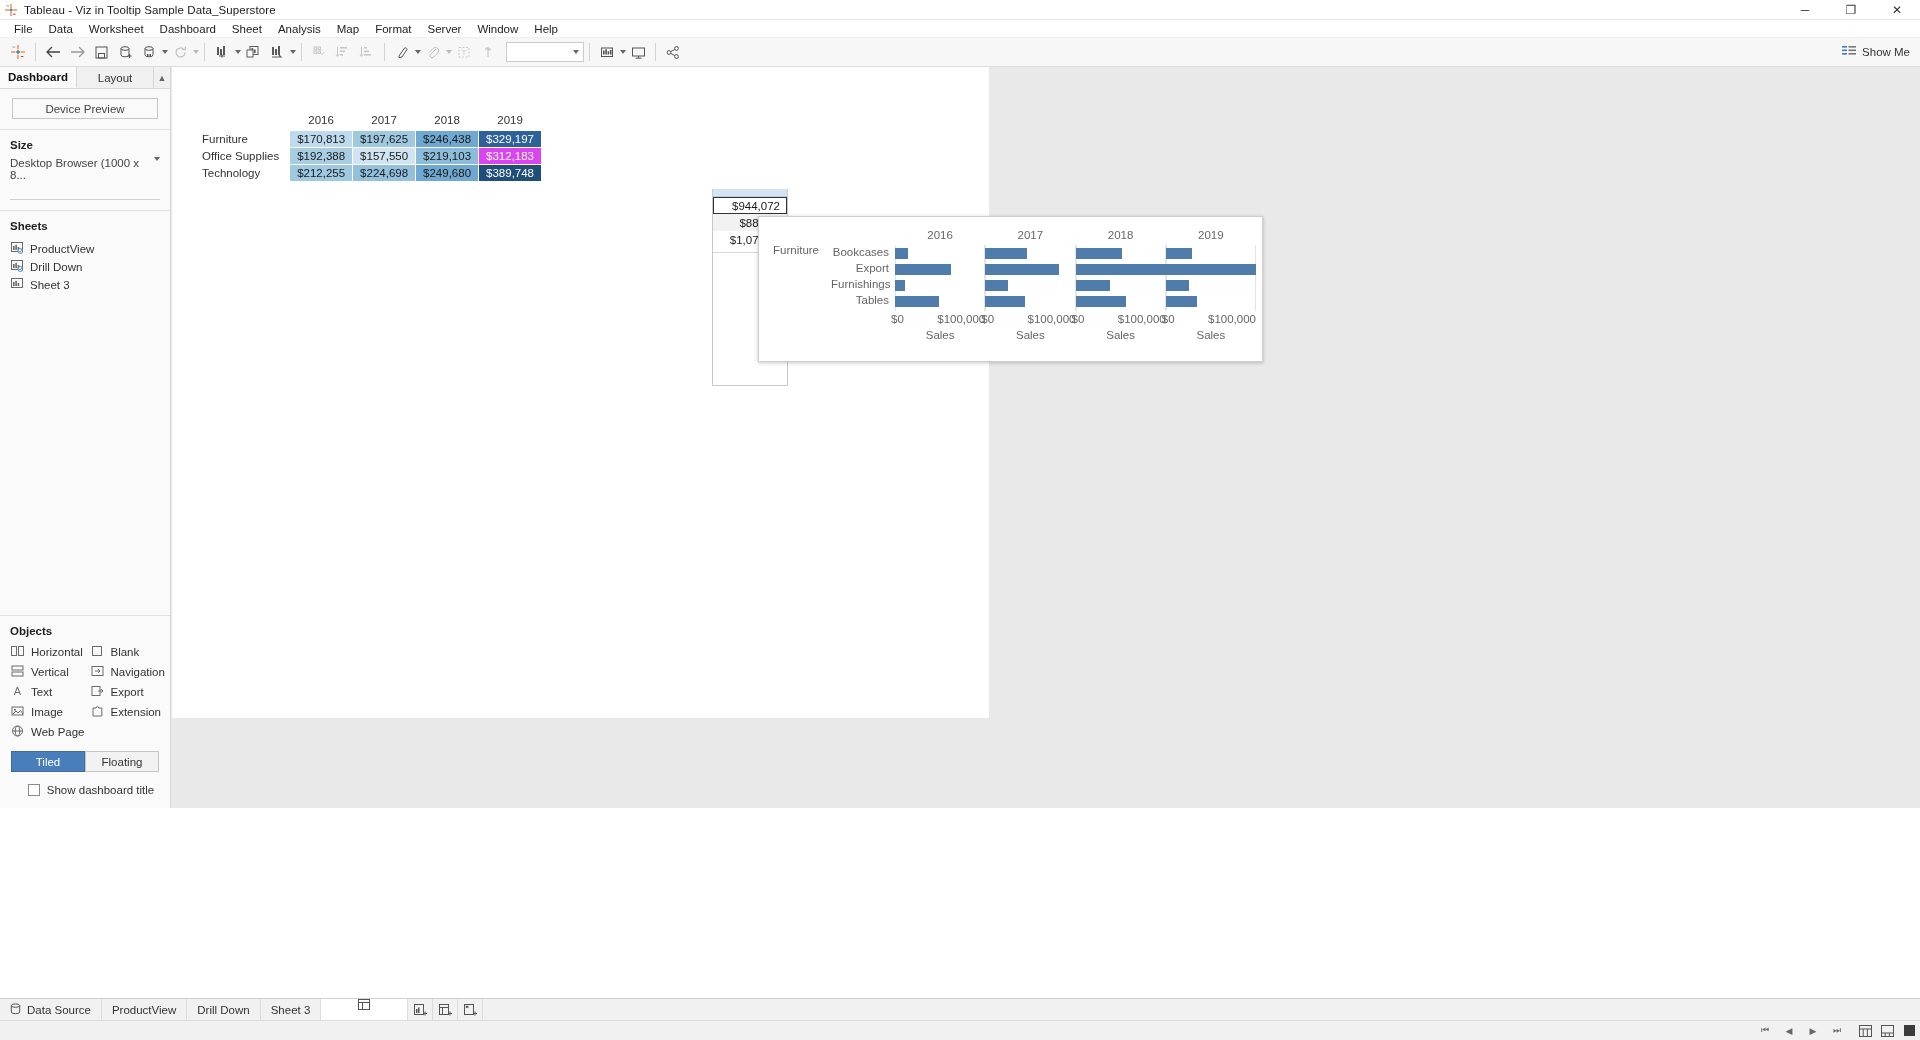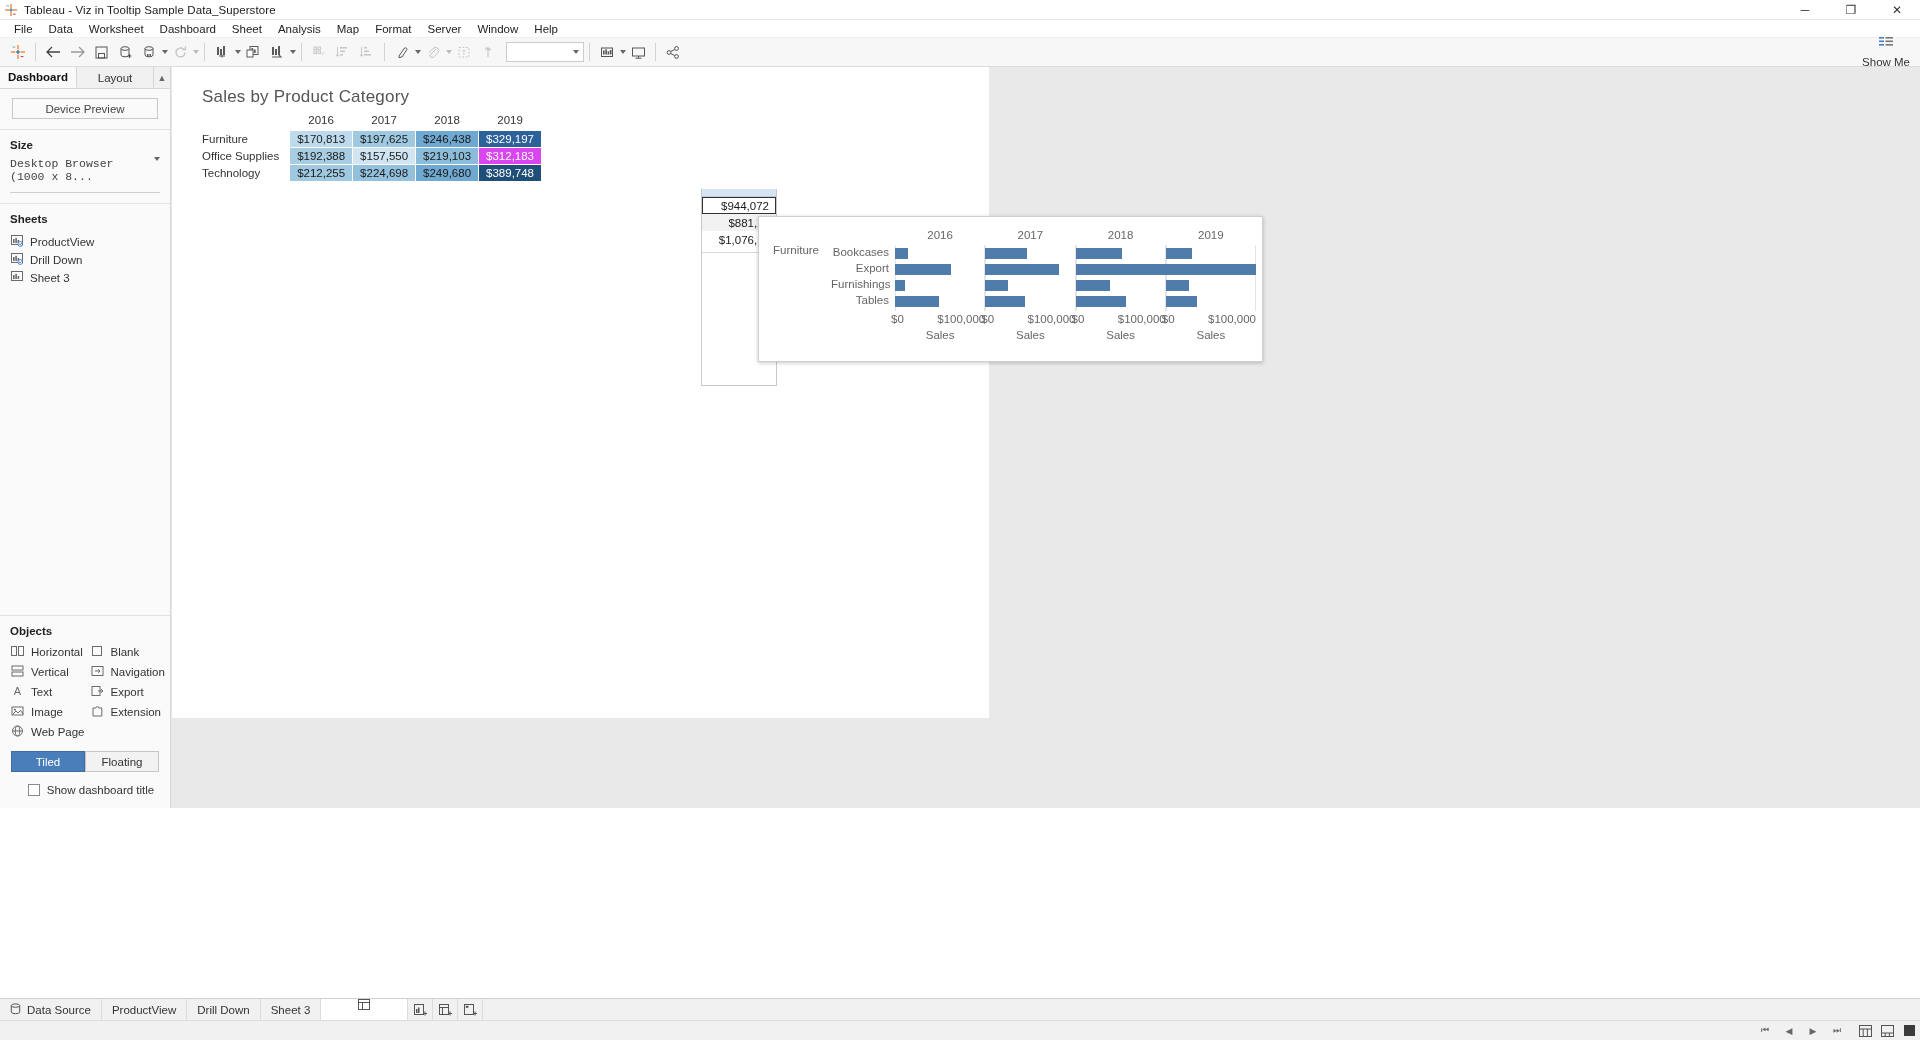--- a/index.html
+++ b/index.html
@@ -44,21 +44,21 @@
   .tsep { width: 1px; height: 18px; background: #d4d4d4; margin: 0 5px; }
   .caret { width: 0; height: 0; border-left: 3px solid transparent; border-right: 3px solid transparent;
            border-top: 4px solid #666; margin-left: 1px; }
   .caret.dim { border-top-color: #bbb; }
   .combo {
     width: 78px; height: 20px; border: 1px solid #ccc; background: #fff; margin-left: 6px;
     display: flex; align-items: center; justify-content: flex-end; padding-right: 4px;
   }
   .showme {
     position: absolute; right: 10px; display: flex; align-items: center; gap: 6px;
-    font-size: 11.5px; color: #333; flex-direction: column;
+    font-size: 11.5px; color: #333;
   }
 
   
   .main { display: flex; height: 741px; }
 
   
   .lpanel {
     width: 171px; flex: 0 0 171px; background: #fafafa;
     border-right: 1px solid #d6d6d6; display: flex; flex-direction: column;
     font-size: 11.5px; color: #333;
@@ -71,21 +71,21 @@
   .lp-tab.active { background: #fafafa; font-weight: bold; color: #111; border-bottom: 1px solid #fafafa; }
   .lp-sort { width: 16px; display: flex; align-items: center; justify-content: center; color: #666; font-size: 9px; }
   .devbtn {
     margin: 9px 12px 10px 12px; height: 21px; border: 1px solid #c8c8c8; background: #fafafa;
     display: flex; align-items: center; justify-content: center; font-size: 11.5px; color: #444;
   }
   .hr { height: 1px; background: #e2e2e2; margin: 0; }
   .lp-h { font-size: 11.5px; font-weight: bold; color: #222; margin: 9px 0 6px 10px; }
   .size-val {
     margin: 0 10px; font-size: 11.5px; color: #444; border-bottom: 1px solid #cfcfcf;
-    padding-bottom: 9px; display: flex; align-items: flex-start; justify-content: space-between; font-family: Liberation Mono, monospace;
+    padding-bottom: 18px; display: flex; align-items: flex-start; justify-content: space-between;
   }
   .sheet-row { display: flex; align-items: center; gap: 7px; padding: 2px 0 2px 11px; font-size: 11.5px; color: #333; }
   .sheets-wrap { padding-top: 2px; padding-bottom: 6px; }
   .spacer { flex: 1 1 auto; }
   .obj-grid { display: grid; grid-template-columns: 1fr 1fr; row-gap: 6px; padding: 2px 0 8px 11px; }
   .obj-item { display: flex; align-items: center; gap: 7px; font-size: 11.5px; color: #333; }
   .tf-toggle { display: flex; margin: 4px 11px 10px 11px; height: 21px; }
   .tf-btn {
     flex: 1; display: flex; align-items: center; justify-content: center;
     font-size: 11.5px; border: 1px solid #c6c6c6; background: #f2f2f2; color: #333;
@@ -114,21 +114,21 @@
   }
   .xt td.cell {
     font-size: 11.5px; text-align: center; padding: 2px 7px; color: #1a1a1a;
     border: 1px solid #ffffff; min-width: 56px;
   }
   .xt td.cell.lt { color: #1a1a1a; }
   .xt td.cell.dk { color: #ffffff; }
 
   
   .gt {
-    position: absolute; left: 529px; top: 122px; width: 76px; height: 197px;
+    position: absolute; left: 540px; top: 122px; width: 76px; height: 197px;
     background: #ffffff; border: 1px solid #c9c9c9; border-top: none;
   }
   .gt-top { height: 8px; background: #d6e3f0; border-bottom: 1px solid #b9c9dd; }
   .gt-row {
     height: 17px; display: flex; align-items: center; justify-content: flex-end;
     padding-right: 6px; font-size: 11.5px; color: #1a1a1a;
   }
   .gt-row.sel { border: 1px solid #333; background: #fff; }
   .gt-row.shade { background: #f2f2f2; }
   .gt-rule { height: 1px; background: #d8d8d8; margin: 4px 0 0 0; }
@@ -553,21 +553,20 @@
     </div>
 
     <div class="cbrow">
       <span class="cbox"></span>
       <span>Show dashboard title</span>
     </div>
   </div>
 
   <div class="canvas">
     <div class="dash">
-      <div class="dash-title">Sales by Product Category</div>
 
       <div class="xt">
         <table>
           <thead>
             <tr>
               <th class="rowh"></th>
               <th class="colh">2016</th>
               <th class="colh">2017</th>
               <th class="colh">2018</th>
               <th class="colh">2019</th>

